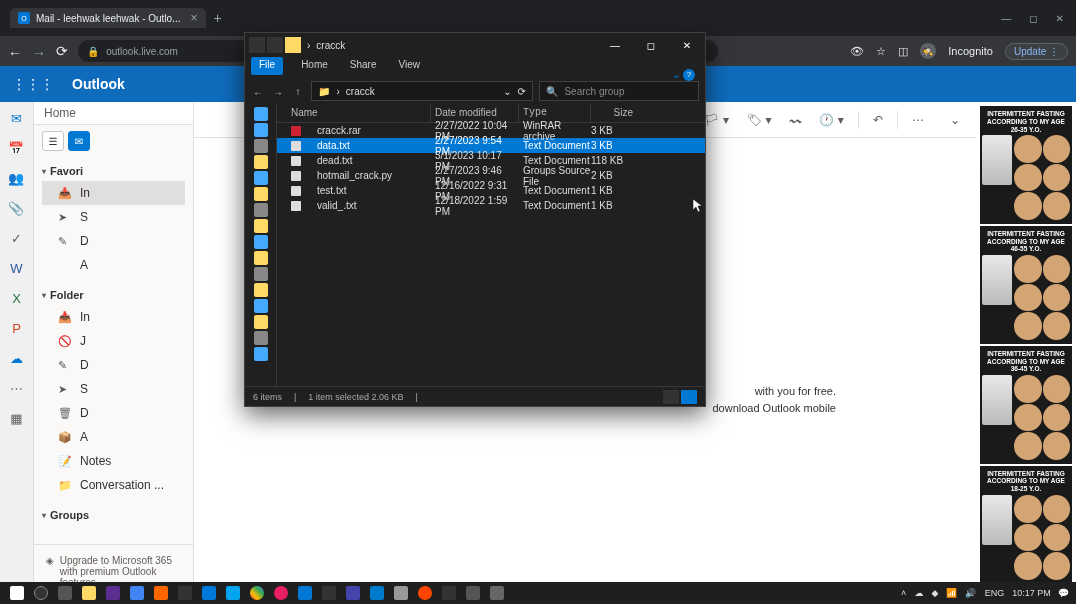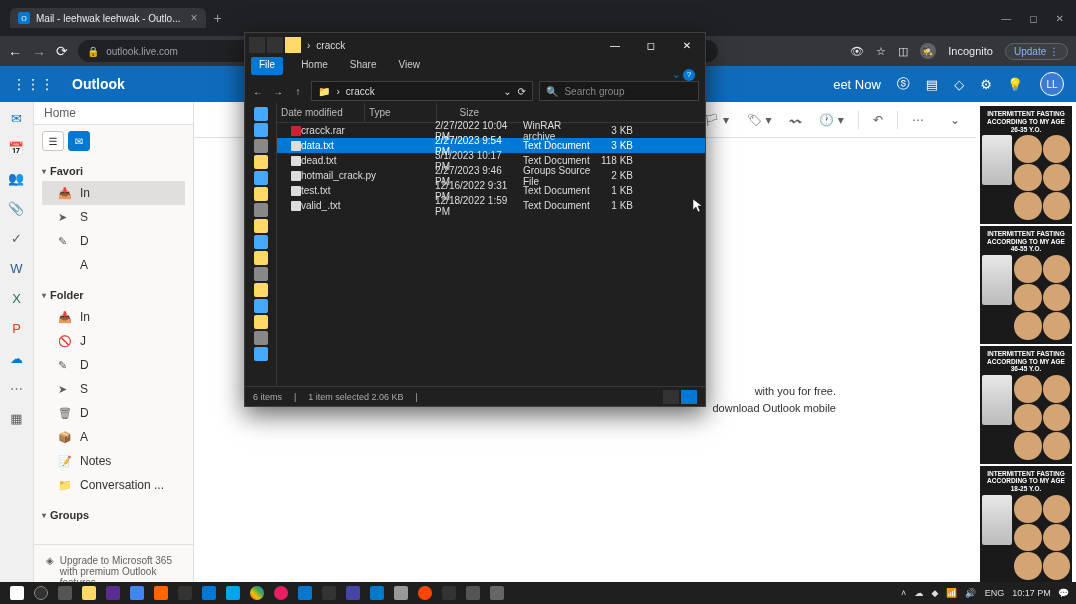--- a/index.html
+++ b/index.html
@@ -82,28 +82,28 @@
 .folder-glyph { color: #ffd966; }
 .search-box { width: 160px; background: #191919; border: 1px solid #404040; height: 20px; display: flex; align-items: center; padding: 0 6px; font-size: 10px; color: #888; gap: 6px; }
 
 .explorer-content { flex: 1; display: flex; overflow: hidden; }
 .exp-sidebar { width: 32px; background: #202020; border-right: 1px solid #383838; padding-top: 4px; display: flex; flex-direction: column; gap: 2px; align-items: center; overflow: hidden; }
 .sb-item { width: 14px; height: 14px; background: #4a6; border-radius: 2px; }
 .exp-list { flex: 1; display: flex; flex-direction: column; }
 .exp-headers { height: 20px; display: flex; font-size: 10px; color: #bbb; border-bottom: 1px solid #383838; }
 .col-name { width: 154px; padding-left: 14px; display: flex; align-items: center; border-right: 1px solid #383838; }
 .col-date { width: 88px; padding-left: 4px; display: flex; align-items: center; border-right: 1px solid #383838; }
-.col-type { width: 72px; padding-left: 4px; display: flex; align-items: center; border-right: 1px solid #383838; }
+.col-type { width: 72px; padding-left: 4px; display: flex; align-items: center; border-right: 1px solid #383838; font-family: Liberation Mono, monospace; }
 .col-size { width: 50px; padding-right: 8px; display: flex; align-items: center; justify-content: flex-end; }
 .exp-row { height: 15px; display: flex; font-size: 10px; color: #ddd; align-items: center; }
 .exp-row.selected { background: #0078d4; color: #fff; }
-.row-name { width: 154px; padding-left: 14px; display: flex; align-items: center; gap: 0; }
+.row-name { width: 154px; padding-left: 14px; display: flex; align-items: center; gap: 16px; }
 .row-date { width: 88px; padding-left: 4px; }
 .row-type { width: 72px; padding-left: 4px; }
-.row-size { width: 50px; padding-right: 8px; text-align: right; }
+.row-size { width: 50px; padding-right: 8px; }
 .file-icon { width: 10px; height: 10px; background: #ddd; border-radius: 1px; }
 .file-icon.rar { background: #c23; }
 
 .explorer-status { height: 20px; background: #202020; border-top: 1px solid #383838; display: flex; align-items: center; padding: 0 8px; font-size: 9px; color: #aaa; gap: 12px; }
 .status-views { margin-left: auto; display: flex; gap: 2px; }
 .view-btn { width: 16px; height: 14px; background: #333; }
 .view-btn.active { background: #0078d4; }
 
 .explorer-help { position: absolute; top: 35px; right: 10px; color: #0078d4; font-size: 11px; display: flex; align-items: center; gap: 2px; }
 .help-circle { width: 12px; height: 12px; background: #0078d4; color: #fff; border-radius: 50%; font-size: 8px; display: flex; align-items: center; justify-content: center; }
@@ -149,29 +149,20 @@
     <span>◫</span>
     <span class="incognito-badge">🕵</span>
     <span>Incognito</span>
     <span class="update-btn"><span>Update</span> ⋮</span>
   </div>
 </div>
 
 <div class="outlook-header">
   <span class="app-launcher">⋮⋮⋮</span>
   <span class="outlook-brand">Outlook</span>
-  <div class="header-right">
-    <span>eet Now</span>
-    <span>ⓢ</span>
-    <span>▤</span>
-    <span>◇</span>
-    <span>⚙</span>
-    <span>💡</span>
-    <span class="avatar-circle">LL</span>
-  </div>
 </div>
 
 <div class="outlook-body">
   <div class="vert-rail">
     <span class="rail-item mail">✉</span>
     <span class="rail-item">📅</span>
     <span class="rail-item">👥</span>
     <span class="rail-item">📎</span>
     <span class="rail-item">✓</span>
     <span class="rail-item" style="color:#2b579a">W</span>
@@ -398,20 +389,21 @@
         <div class="sb-item" style="background:#ffd966"></div>
       <div class="sb-item" style="background:#888"></div>
         <div class="sb-item" style="background:#ffd966"></div>
       <div class="sb-item" style="background:#4af"></div>
         <div class="sb-item" style="background:#ffd966"></div>
       <div class="sb-item" style="background:#888"></div>
         <div class="sb-item" style="background:#4af"></div>
     </div>
     <div class="exp-list">
       <div class="exp-headers">
+        <span class="col-name">Name</span>
         <span class="col-date">Date modified</span>
         <span class="col-type">Type</span>
         <span class="col-size">Size</span>
       </div>
       <div id="file-rows">
           <div class="exp-row">
             <span class="row-name">
               <span class="file-icon rar"></span>
               <span>cracck.rar</span>
             </span>

